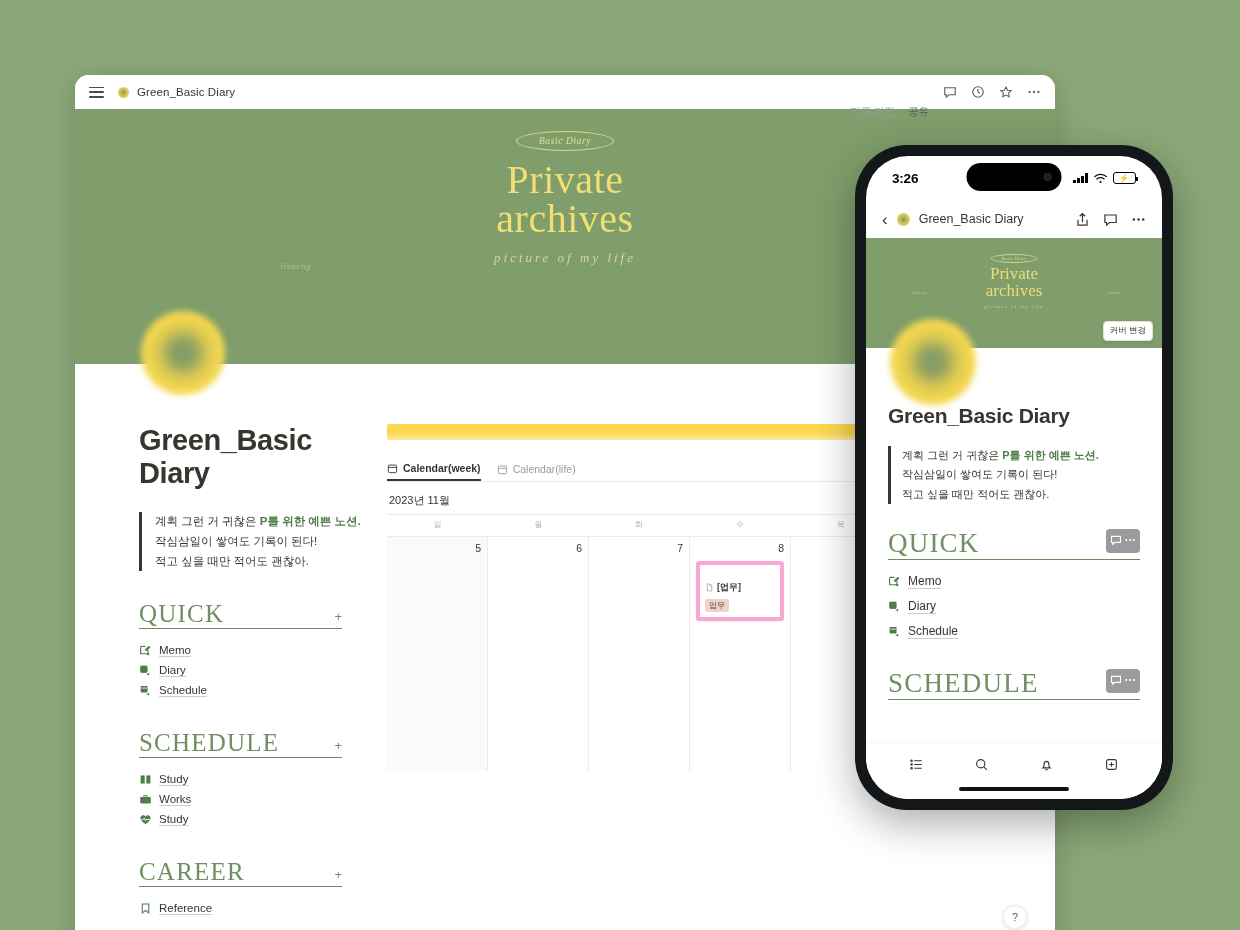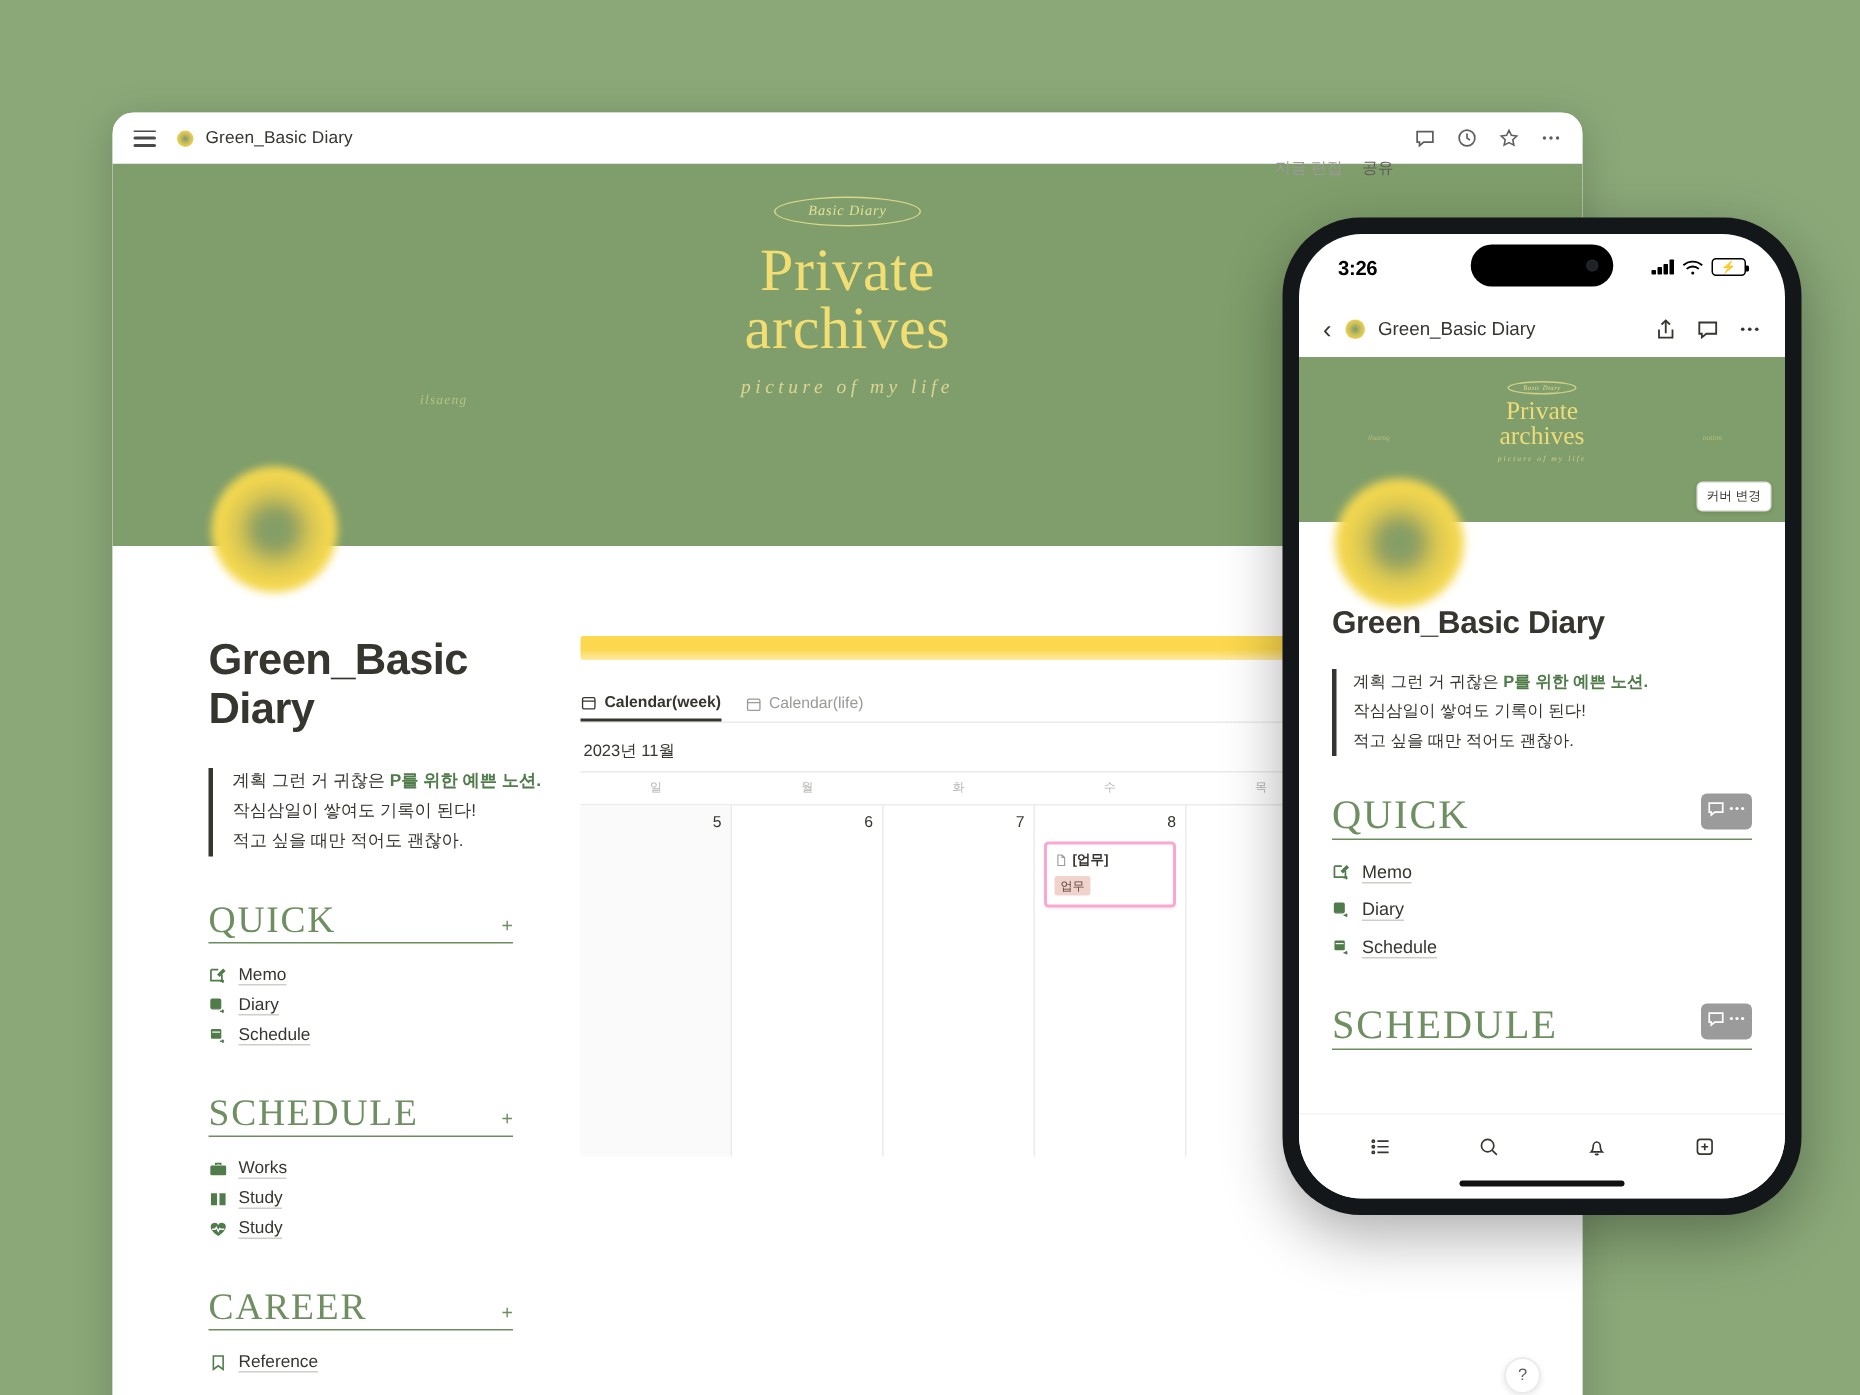--- a/index.html
+++ b/index.html
@@ -172,23 +172,23 @@
   .cal-dow { display: flex; }
   .cal-dow div { flex: 1; text-align: center; font-size: 8px; color: #b4b3b0; padding: 4px 0 6px; }
   .cal-days { display: flex; border-top: 1px solid #ecebea; height: 235px; }
   .cal-cell { flex: 1; border-right: 1px solid #ecebea; padding: 5px 6px; position: relative; }
   .cal-cell:first-child { background: #fafafa; }
   .cal-cell:last-child { border-right: none; }
   .cal-num { font-size: 10.5px; color: #37352f; text-align: right; }
   .cal-event {
     margin-top: 7px;
     background: #fff;
-    border: 2px solid #f9a8d4;
+    border: 4px solid #f9a8d4;
     border-radius: 3px;
-    padding: 4px 5px 5px;
+    padding: 16px 5px 5px;
     box-shadow: 0 1px 2px rgba(15,15,15,0.07);
   }
   .cal-event-title { display: flex; align-items: center; gap: 3px; font-size: 9px; color: #37352f; font-weight: bold; }
   .cal-event-title svg { width: 9px; height: 9px; flex: none; }
   .cal-tag {
     display: inline-block; margin-top: 4px;
     background: #f0d3cc; color: #5d4037;
     font-size: 8px; padding: 1px 4px; border-radius: 2px;
   }
   .help-btn {
@@ -197,21 +197,21 @@
     background: #fff; border: 1px solid #eceae6;
     box-shadow: 0 1px 4px rgba(15,15,15,0.12);
     display: flex; align-items: center; justify-content: center;
     font-size: 11px; color: #5f5e5b; cursor: pointer;
   }
 
   
   .phone {
     position: absolute;
     left: 855px; top: 145px;
-    width: 346px; height: 665px;
+    width: 318px; height: 665px;
     background: #14171a;
     border-radius: 52px;
     padding: 11px;
     box-shadow: 0 14px 40px rgba(0,0,0,0.32);
   }
   .phone-screen {
     width: 100%; height: 100%;
     background: #fff;
     border-radius: 42px;
     overflow: hidden;
@@ -411,31 +411,31 @@
         </div>
 
         <div class="sec">
           <div class="sec-head">
             <h2>SCHEDULE</h2>
             <span class="sec-plus">+</span>
           </div>
           <div class="links">
             <div class="link-row">
               <svg class="lico" viewBox="0 0 16 16" fill="#4f7c4a">
+                  <path d="M2 3h5v10H2z"></path>
+                  <path d="M9 3h5v10H9z"></path>
+                </svg>
+              <span class="lbl">Study</span>
+            </div>
+            <div class="link-row">
+              <svg class="lico" viewBox="0 0 16 16" fill="#4f7c4a">
                   <rect x="1.5" y="5" width="13" height="8" rx="1.2"></rect>
                   <path d="M6 4.5V3.4h4v1.1" fill="none" stroke="#4f7c4a" stroke-width="1.3"></path>
                 </svg>
               <span class="lbl">Works</span>
-            </div>
-            <div class="link-row">
-              <svg class="lico" viewBox="0 0 16 16" fill="#4f7c4a">
-                  <path d="M2 3h5v10H2z"></path>
-                  <path d="M9 3h5v10H9z"></path>
-                </svg>
-              <span class="lbl">Study</span>
             </div>
             <div class="link-row">
               <svg class="lico" viewBox="0 0 16 16" fill="#4f7c4a">
                   <path d="M8 13.5S1.8 9.8 1.8 6.1A3.3 3.3 0 018 4.5a3.3 3.3 0 016.2 1.6C14.2 9.8 8 13.5 8 13.5z"></path>
                   <path d="M3 8h2.4l1-1.6L8 9.6l1.2-2.2 1 .6H13" fill="none" stroke="#fff" stroke-width="1.1"></path>
                 </svg>
               <span class="lbl">Study</span>
             </div>
           </div>
         </div>

